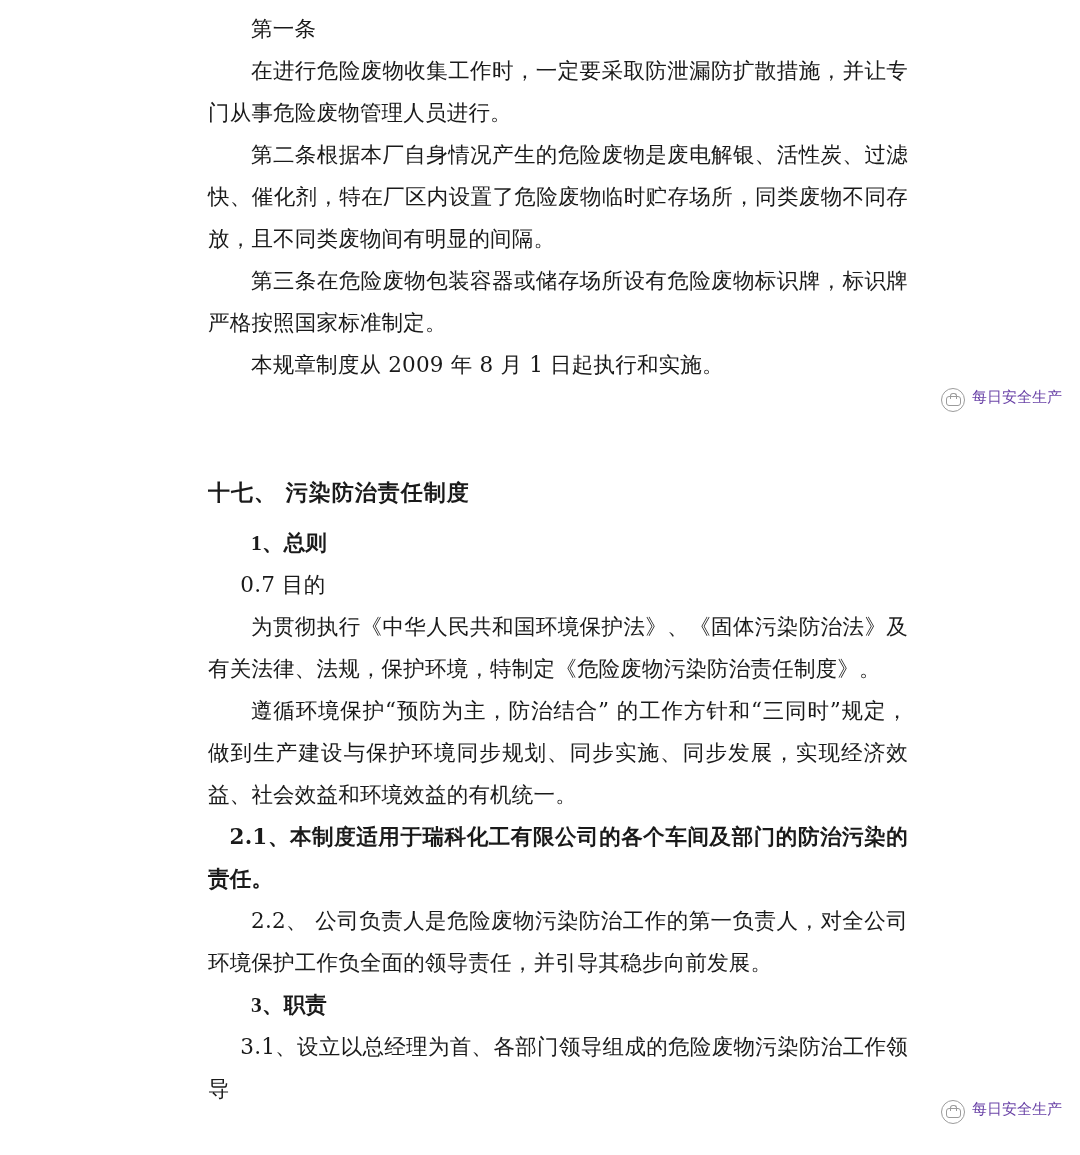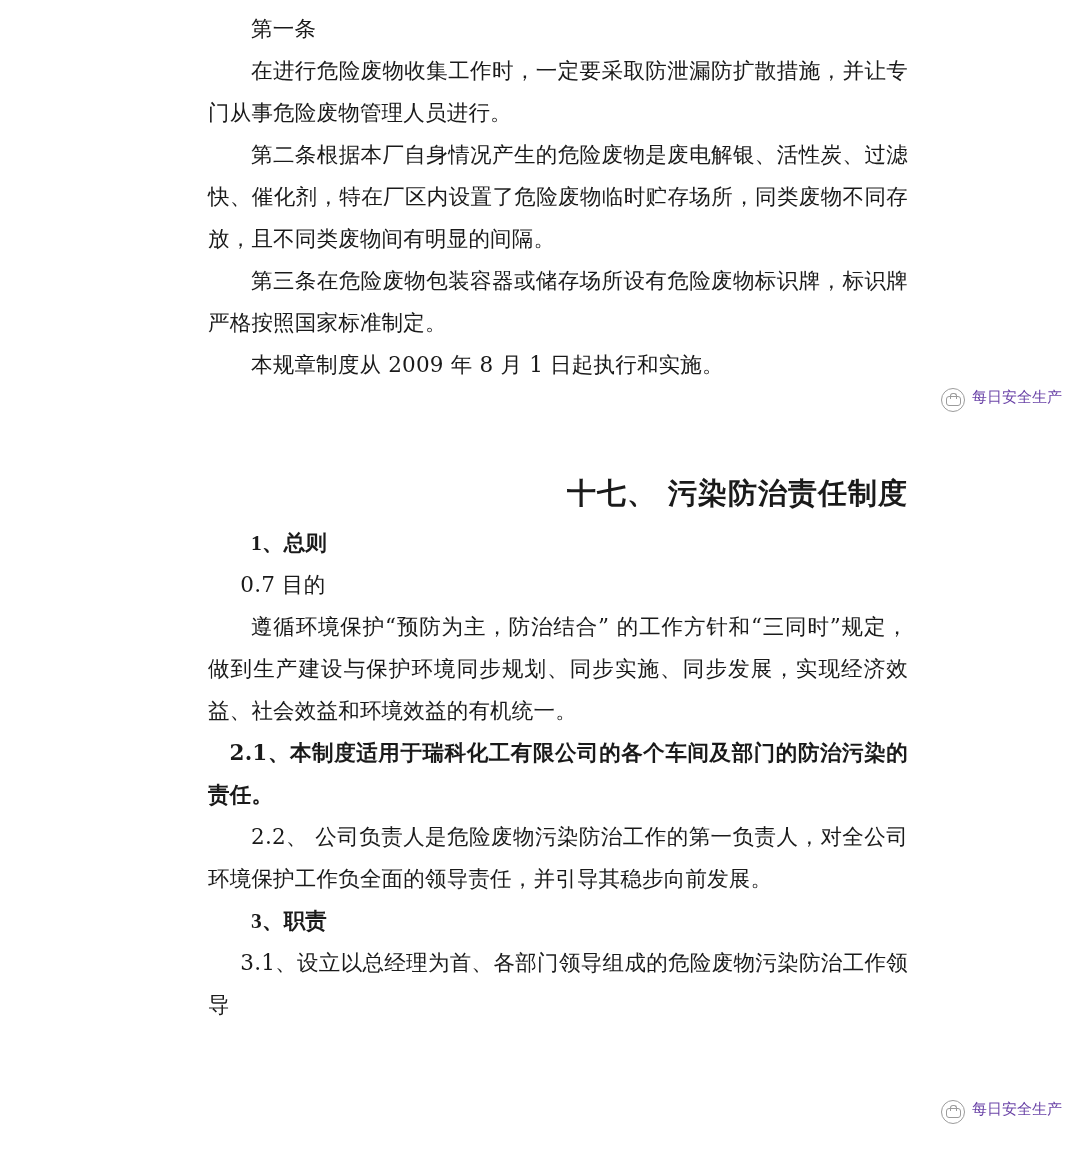--- a/index.html
+++ b/index.html
@@ -30,23 +30,23 @@
     line-height: 42px;
     text-align: justify;
     text-justify: inter-ideograph;
     letter-spacing: 0.2px;
   }
   .indent2 { text-indent: 2em; }
   .indent1 { text-indent: 1em; font-weight: bold; }
   .indent15 { text-indent: 1.5em; }
   .gap-sm { height: 8px; }
   .section-title {
-    text-align: right;
+    text-align: left;
     font-weight: bold;
-    font-size: 29px;
+    font-size: 22px;
     line-height: 42px;
     margin: 0;
     font-family: "DejaVu Sans", "Liberation Sans", sans-serif;
     letter-spacing: 1px;
   }
   .spacer-big { height: 86px; }
   .bold-head {
     font-weight: bold;
     font-family: Liberation Serif, serif;
   }
@@ -102,20 +102,21 @@
   <p class="indent2">本规章制度从 2009 年 8 月 1 日起执行和实施。</p>
 
   <div class="spacer-big"></div>
 
   <p class="section-title">十七、    污染防治责任制度</p>
 
   <div class="gap-sm"></div>
 
   <p class="indent2 bold-head">1、总则</p>
   <p class="indent15">0.7 目的</p>
+  <p class="indent2">为贯彻执行《中华人民共和国环境保护法》、《固体污染防治法》及有关法律、法规，保护环境，特制定《危险废物污染防治责任制度》。</p>
   <p class="indent2">遵循环境保护“预防为主，防治结合” 的工作方针和“三同时”规定，做到生产建设与保护环境同步规划、同步实施、同步发展，实现经济效益、社会效益和环境效益的有机统一。</p>
   <p class="indent1">2.1、本制度适用于瑞科化工有限公司的各个车间及部门的防治污染的责任。</p>
   <p class="indent2">2.2、  公司负责人是危险废物污染防治工作的第一负责人，对全公司环境保护工作负全面的领导责任，并引导其稳步向前发展。</p>
   <p class="indent2 bold-head">3、职责</p>
   <p class="indent15">3.1、设立以总经理为首、各部门领导组成的危险废物污染防治工作领导</p>
 
 </div>
 
 <div class="wm" id="wm-top">
   <span class="wm-logo"></span>

